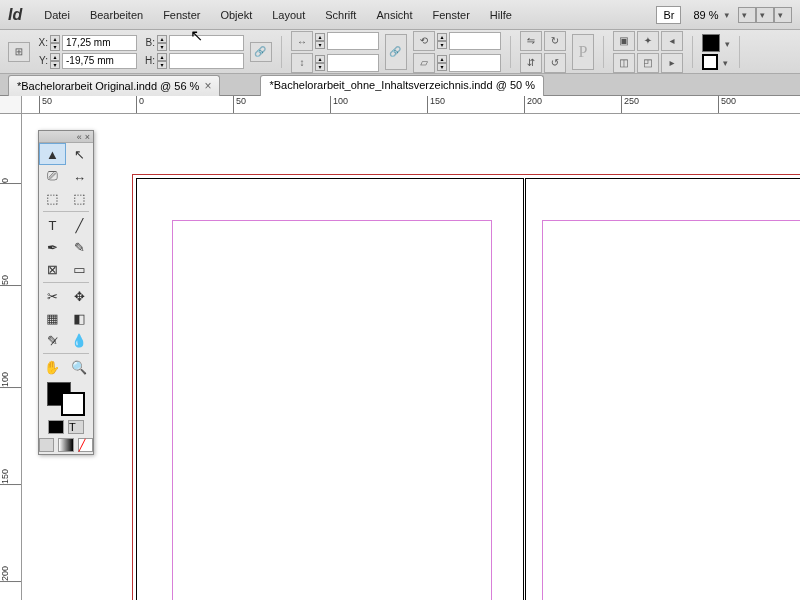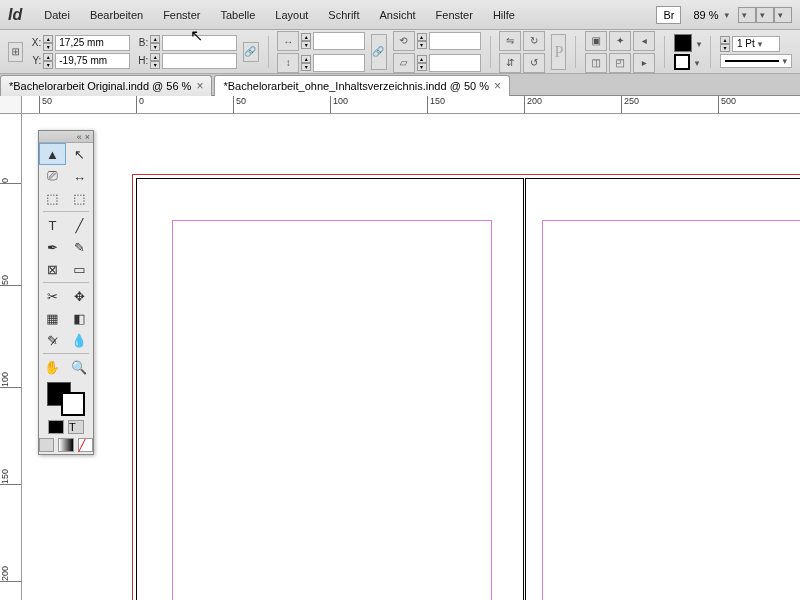--- a/index.html
+++ b/index.html
@@ -21,23 +21,23 @@
 .spinner { width: 10px; height: 16px; display: flex; flex-direction: column; }
 .spinner div { flex:1; background:#e0e0e0; border:1px solid #999; font-size:6px; text-align:center; line-height:6px; }
 .wide-drop { width: 52px; height: 18px; background:#fff; border:1px solid #aaa; }
 .icon-btn { width: 22px; height: 20px; background:#e0e0e0; border:1px solid #aaa; display:inline-flex; align-items:center; justify-content:center; font-size:10px; color:#555; }
 .sep { width:1px; height:32px; background:#bbb; margin:0 3px; }
 .swatch { width:18px; height:18px; background:#000; border:1px solid #777; }
 .stroke-field { width:48px; height:16px; background:#fff; border:1px solid #aaa; font-size:10px; padding:0 4px; display:flex; align-items:center; }
 .line-style { width:72px; height:14px; background:#fff; border:1px solid #aaa; display:flex; align-items:center; padding:0 4px;}
 .line-style .ln { flex:1; height:2px; background:#000; }
 
-.tabs { height: 22px; background:#c9c9c9; border-bottom:1px solid #888; display:flex; align-items:flex-start; padding-left:0; }
+.tabs { height: 22px; background:#c9c9c9; border-bottom:1px solid #888; display:flex; align-items:flex-start; padding-left:8px;gap:38px; }
 .tab { background:linear-gradient(#f4f4f4,#e4e4e4); border:1px solid #999; border-bottom:none; margin-right:2px; padding:3px 8px; border-radius:3px 3px 0 0; display:flex; align-items:center; gap:5px; position:relative; top:1px; }
-.tab.active { background:#fff; }
+.tab.active { background:#fff;flex-direction:column; }
 .tab-close { font-size:12px; color:#666; }
 
 .ruler-h { position:absolute; left:22px; top:96px; right:0; height:18px; background:#fff; border-bottom:1px solid #999; overflow:hidden; }
 .ruler-h .tick { position:absolute; top:0; height:18px; border-left:1px solid #777; font-size:9px; color:#333; padding-left:2px; }
 .ruler-v { position:absolute; left:0; top:114px; width:22px; bottom:0; background:#fff; border-right:1px solid #999; overflow:hidden; }
 .ruler-v .tick { position:absolute; left:0; width:22px; border-top:1px solid #777; font-size:9px; color:#333; text-align:left; padding-left:1px; writing-mode: vertical-rl; transform: rotate(180deg); }
 .ruler-corner { position:absolute; left:0; top:96px; width:22px; height:18px; background:#f6f6f6; border-right:1px solid #999; border-bottom:1px solid #999; }
 
 .canvas { position:absolute; left:22px; top:114px; right:0; bottom:0; background:#fff; overflow:hidden; }
 .page { position:absolute; background:#fff; border:1px solid #000; }
@@ -60,21 +60,21 @@
 .cursor { position:absolute; left:190px; top:26px; font-size:16px; color:#000; pointer-events:none; }
 </style>
 </head>
 <body>
 
 <div class="menubar">
   <span class="logo">Id</span>
   <span class="menu-item">Datei</span>
   <span class="menu-item">Bearbeiten</span>
   <span class="menu-item">Fenster</span>
-  <span class="menu-item">Tabelle</span>
+  <span class="menu-item">Objekt</span>
   <span class="menu-item">Layout</span>
   <span class="menu-item">Schrift</span>
   <span class="menu-item">Ansicht</span>
   <span class="menu-item">Fenster</span>
   <span class="menu-item">Hilfe</span>
   <span class="spacer"></span>
   <span class="toolbar-chip" style="font-weight:normal">Br</span>
   <span class="toolbar-chip dropdown-arrow" style="background:transparent;border:none">89 %</span>
   <span class="small-icon dropdown-arrow"></span>
   <span class="small-icon dropdown-arrow"></span>
@@ -188,34 +188,20 @@
     <div class="cb-row">
         <div class="swatch"></div>
         <span class="dropdown-arrow"></span>
       </div>
     <div class="cb-row">
         <div class="swatch" style="background:#fff;border:2px solid #000;width:16px;height:16px"></div>
         <span class="dropdown-arrow"></span>
       </div>
   </div>
   <div class="sep"></div>
-  <div class="cb-group">
-    <div class="cb-row">
-        <div class="spinner">
-          <div>▴</div>
-          <div>▾</div>
-        </div>
-        <div class="stroke-field dropdown-arrow">1 Pt</div>
-      </div>
-    <div class="cb-row">
-        <div class="line-style dropdown-arrow">
-          <div class="ln"></div>
-        </div>
-      </div>
-  </div>
 </div>
 
 <div class="tabs">
   <div class="tab">
     <span>*Bachelorarbeit Original.indd @ 56 %</span>
     <span class="tab-close">×</span>
   </div>
   <div class="tab active">
     <span>*Bachelorarbeit_ohne_Inhaltsverzeichnis.indd @ 50 %</span>
     <span class="tab-close">×</span>

